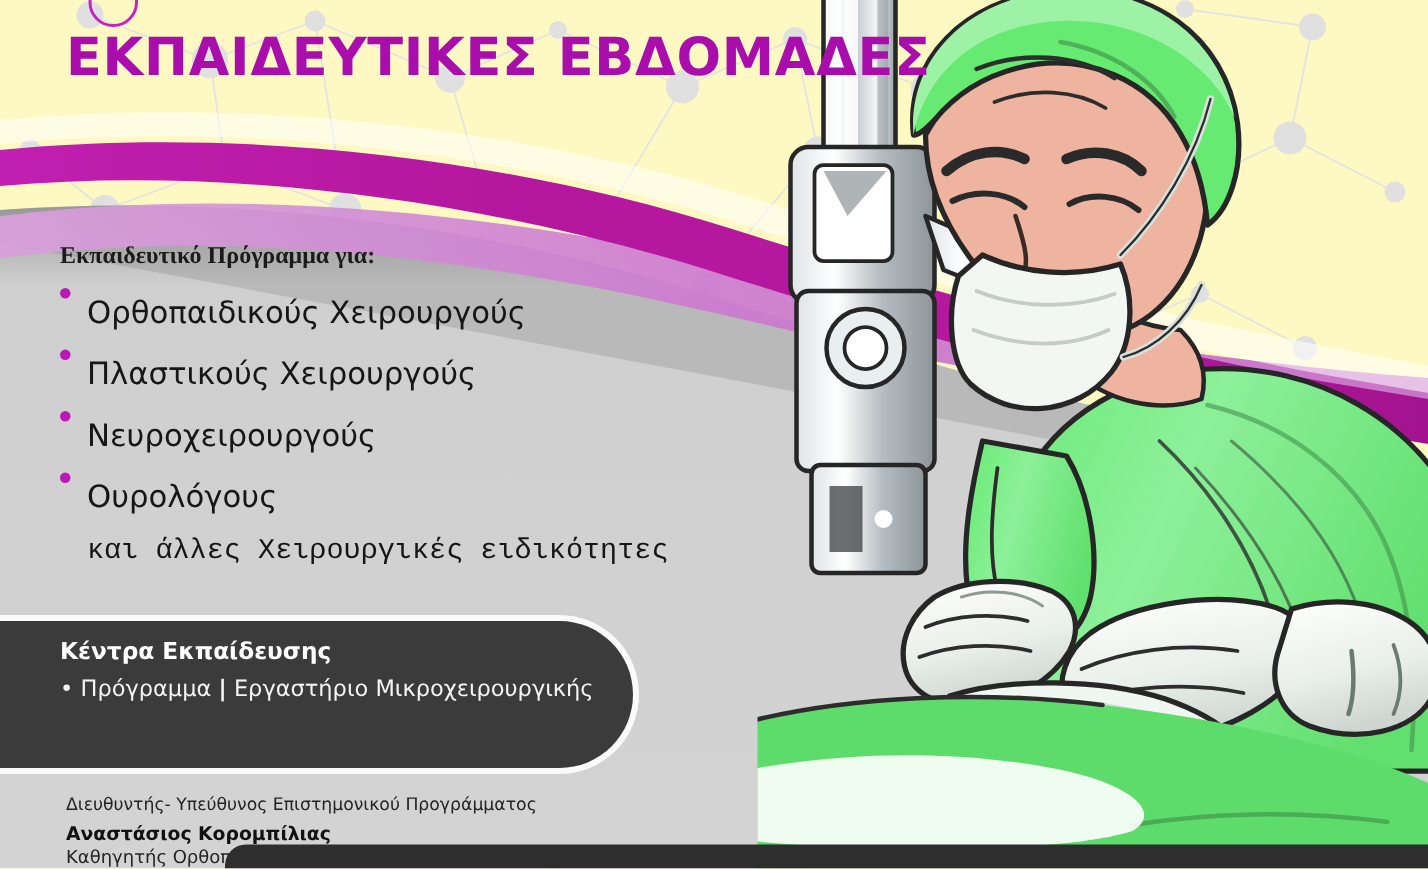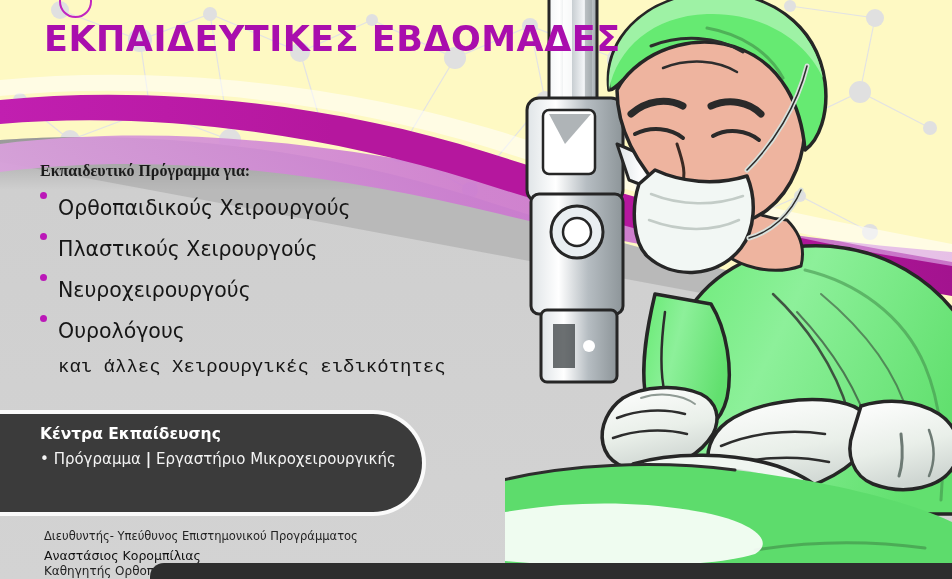--- a/index.html
+++ b/index.html
@@ -105,21 +105,21 @@
   
   .credits{
     position:absolute;left:44px;top:529px;z-index:6;
   }
   .credit-role{
     font-family:"DejaVu Sans","Liberation Sans",sans-serif;
     font-size:11.5px;color:#232323;margin-bottom:5px;white-space:nowrap;
   }
   .credit-name{
     font-family:"DejaVu Sans","Liberation Sans",sans-serif;
-    font-weight:normal;font-size:12.5px;color:#111;margin-bottom:1px;white-space:nowrap;
+    font-weight:bold;font-size:12.5px;color:#111;margin-bottom:1px;white-space:nowrap;
   }
   .credit-sub{
     font-family:"DejaVu Sans","Liberation Sans",sans-serif;
     font-size:12px;color:#232323;white-space:nowrap;
   }
 
   
   .bottom-strip{
     position:absolute;left:150px;top:563px;width:802px;height:20px;
     background:#2e2e2e;border-radius:14px 0 0 0;z-index:7;

